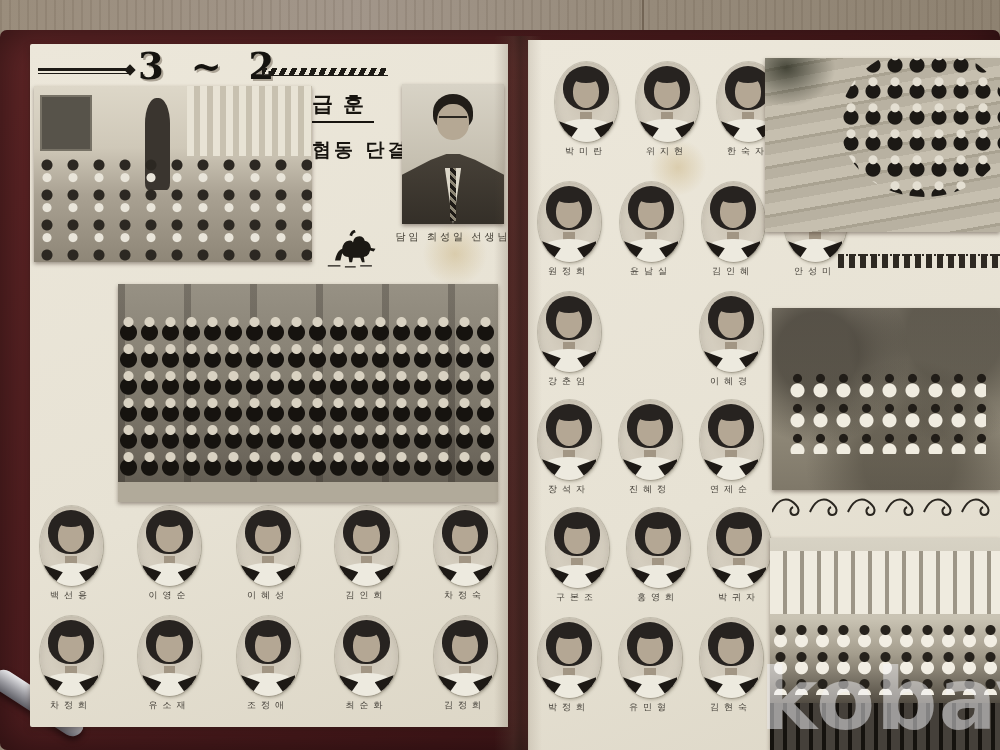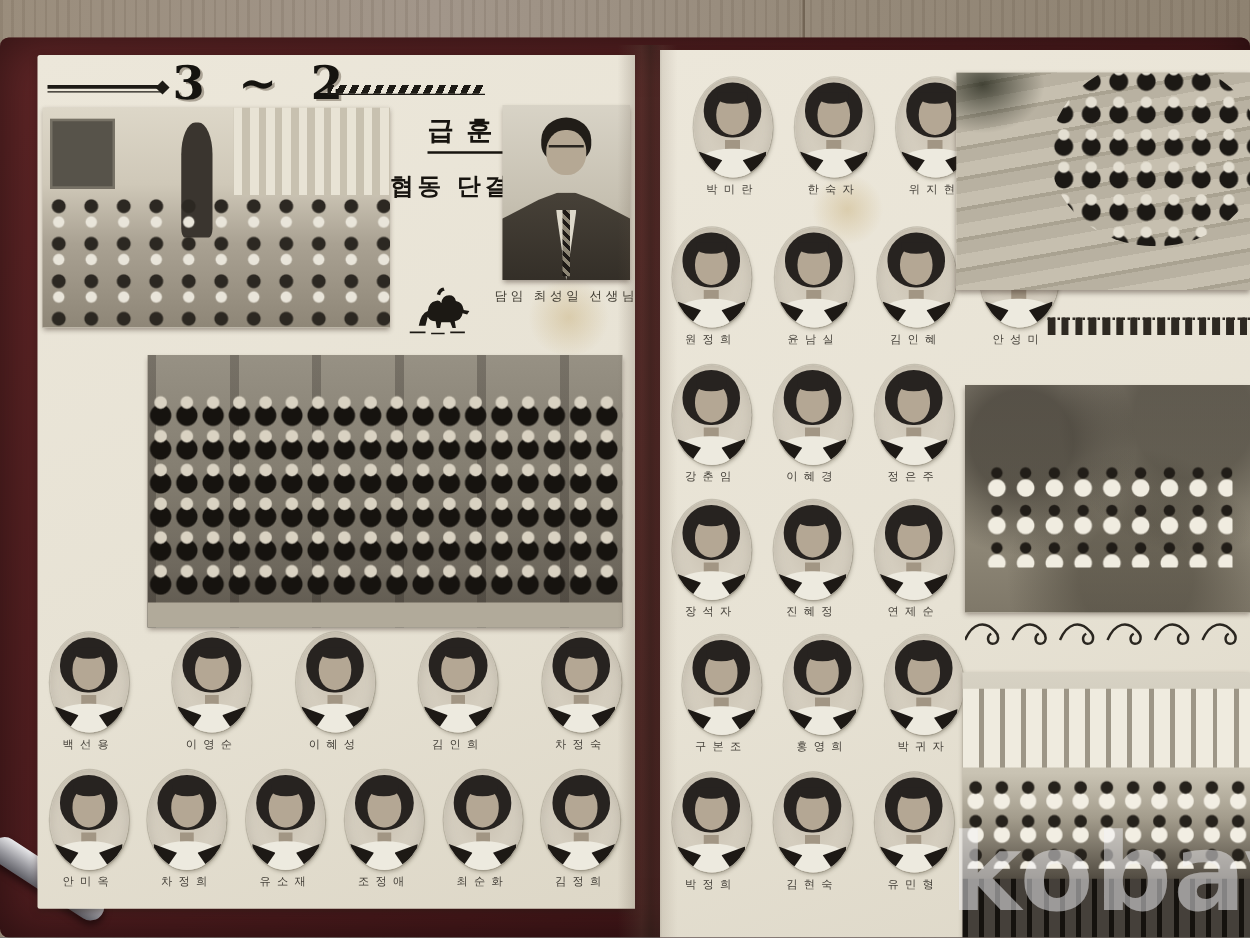--- a/index.html
+++ b/index.html
@@ -102,21 +102,21 @@
     border-top:2px solid #2a2620;}
   .t-suit{position:absolute;bottom:-2%;left:-4%;width:108%;height:52%;
     background:linear-gradient(180deg,#474138 0%,#332e27 100%);
     clip-path:polygon(0 100%,2% 30%,30% 8%,44% 0,56% 0,70% 8%,98% 30%,100% 100%);}
   .t-shirt{position:absolute;bottom:0;left:42%;width:16%;height:40%;background:#ddd8ca;
     clip-path:polygon(0 0,100% 0,50% 100%);}
   .t-tie{position:absolute;bottom:2%;left:47%;width:6%;height:38%;
     background:repeating-linear-gradient(45deg,#1e1a16 0 3px,#8d8675 3px 6px);}
   .t-caption{position:absolute;text-align:center;font-size:10px;letter-spacing:3px;color:#3c382f;white-space:nowrap;}
   
-  .motto{position:absolute;text-align:right;color:#17140f;font-family:"DejaVu Serif",serif;font-weight:bold;}
+  .motto{position:absolute;text-align:left;color:#17140f;font-family:"DejaVu Serif",serif;font-weight:bold;}
   .motto-title{font-size:21px;letter-spacing:10px;padding-bottom:3px;border-bottom:2px solid #17140f;display:inline-block;margin-bottom:8px;}
   .motto-line{font-size:19px;letter-spacing:3px;line-height:37px;white-space:nowrap;}
   
   .prow{position:absolute;display:flex;justify-content:space-between;}
   .pcell{display:flex;flex-direction:column;align-items:center;width:70px;}
   .oval{width:63px;height:80px;border-radius:50%;position:relative;overflow:hidden;
     background:radial-gradient(ellipse at 50% 40%,#c8bfb0 0%,#d3ccbd 45%,#e0dacd 100%);
     box-shadow:0 0 0 1px rgba(120,112,95,.3),1px 2px 3px rgba(90,82,66,.35),inset 0 0 10px rgba(95,86,70,.25);}
   .hair{position:absolute;top:5%;left:13%;width:74%;height:55%;background:#272320;border-radius:50% 50% 48% 48%;}
   .neck{position:absolute;bottom:24%;left:41%;width:18%;height:14%;background:#a2englishmen968;background:#a29684;}
@@ -259,32 +259,20 @@
         <div class="pcell">
           <div class="oval">
             <div class="hair"></div>
             <div class="neck"></div>
             <div class="shoulders"></div>
             <div class="wing l"></div>
             <div class="wing r"></div>
             <div class="face"></div>
             <div class="bang"></div>
           </div>
-          <div class="pname">안미옥</div>
-        </div>
-        <div class="pcell">
-          <div class="oval">
-            <div class="hair"></div>
-            <div class="neck"></div>
-            <div class="shoulders"></div>
-            <div class="wing l"></div>
-            <div class="wing r"></div>
-            <div class="face"></div>
-            <div class="bang"></div>
-          </div>
           <div class="pname">차정희</div>
         </div>
         <div class="pcell">
           <div class="oval">
             <div class="hair"></div>
             <div class="neck"></div>
             <div class="shoulders"></div>
             <div class="wing l"></div>
             <div class="wing r"></div>
             <div class="face"></div>
@@ -350,34 +338,34 @@
         <div class="pcell">
           <div class="oval">
             <div class="hair"></div>
             <div class="neck"></div>
             <div class="shoulders"></div>
             <div class="wing l"></div>
             <div class="wing r"></div>
             <div class="face"></div>
             <div class="bang"></div>
           </div>
+          <div class="pname">위지현</div>
+        </div>
+        <div class="pcell">
+          <div class="oval">
+            <div class="hair"></div>
+            <div class="neck"></div>
+            <div class="shoulders"></div>
+            <div class="wing l"></div>
+            <div class="wing r"></div>
+            <div class="face"></div>
+            <div class="bang"></div>
+          </div>
           <div class="pname">한숙자</div>
         </div>
-        <div class="pcell">
-          <div class="oval">
-            <div class="hair"></div>
-            <div class="neck"></div>
-            <div class="shoulders"></div>
-            <div class="wing l"></div>
-            <div class="wing r"></div>
-            <div class="face"></div>
-            <div class="bang"></div>
-          </div>
-          <div class="pname">위지현</div>
-        </div>
       </div>
     <div class="prow" style="left:6px;top:142px;width:316px;">
         <div class="pcell">
           <div class="oval">
             <div class="hair"></div>
             <div class="neck"></div>
             <div class="shoulders"></div>
             <div class="wing l"></div>
             <div class="wing r"></div>
             <div class="face"></div>
@@ -440,32 +428,20 @@
             <div class="hair"></div>
             <div class="neck"></div>
             <div class="shoulders"></div>
             <div class="wing l"></div>
             <div class="wing r"></div>
             <div class="face"></div>
             <div class="bang"></div>
           </div>
           <div class="pname">이혜경</div>
         </div>
-        <div class="pcell">
-          <div class="oval">
-            <div class="hair"></div>
-            <div class="neck"></div>
-            <div class="shoulders"></div>
-            <div class="wing l"></div>
-            <div class="wing r"></div>
-            <div class="face"></div>
-            <div class="bang"></div>
-          </div>
-          <div class="pname">정은주</div>
-        </div>
       </div>
     <div class="prow" style="left:6px;top:360px;width:232px;">
         <div class="pcell">
           <div class="oval">
             <div class="hair"></div>
             <div class="neck"></div>
             <div class="shoulders"></div>
             <div class="wing l"></div>
             <div class="wing r"></div>
             <div class="face"></div>
@@ -552,33 +528,33 @@
         <div class="pcell">
           <div class="oval">
             <div class="hair"></div>
             <div class="neck"></div>
             <div class="shoulders"></div>
             <div class="wing l"></div>
             <div class="wing r"></div>
             <div class="face"></div>
             <div class="bang"></div>
           </div>
+          <div class="pname">유민형</div>
+        </div>
+        <div class="pcell">
+          <div class="oval">
+            <div class="hair"></div>
+            <div class="neck"></div>
+            <div class="shoulders"></div>
+            <div class="wing l"></div>
+            <div class="wing r"></div>
+            <div class="face"></div>
+            <div class="bang"></div>
+          </div>
           <div class="pname">김현숙</div>
-        </div>
-        <div class="pcell">
-          <div class="oval">
-            <div class="hair"></div>
-            <div class="neck"></div>
-            <div class="shoulders"></div>
-            <div class="wing l"></div>
-            <div class="wing r"></div>
-            <div class="face"></div>
-            <div class="bang"></div>
-          </div>
-          <div class="pname">유민형</div>
         </div>
       </div>
 
     <div class="photo ph-stairs" style="left:237px;top:18px;width:235px;height:174px;">
       <div class="trees"></div>
       <div class="cluster"></div>
     </div>
 
     <div class="stamps" style="left:310px;top:214px;width:162px;"></div>
 

